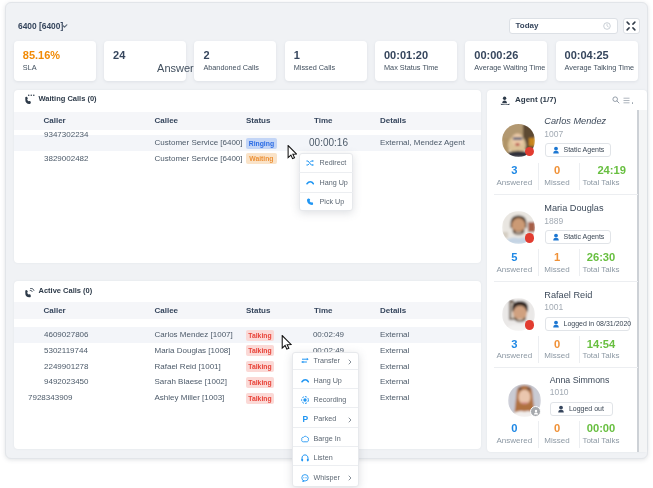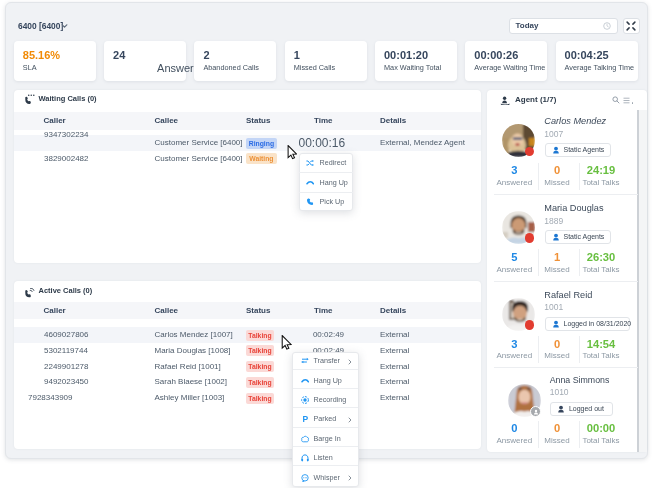--- a/index.html
+++ b/index.html
@@ -42,21 +42,21 @@
 <div class="t " style="left:113.1px;top:47.5px;font-size:11px;color:#36465d;font-weight:bold;">24</div>
 <div class="t " style="left:113.1px;top:60.5px;font-size:11px;color:#42505f;font-weight:normal;margin-left:44px;">Answered Calls</div>
 <div class="statbox" style="left:194.4px;"></div>
 <div class="t " style="left:203.39999999999998px;top:47.5px;font-size:11px;color:#36465d;font-weight:bold;">2</div>
 <div class="t " style="left:203.39999999999998px;top:60.5px;font-size:7.3px;color:#42505f;font-weight:normal;">Abandoned Calls</div>
 <div class="statbox" style="left:284.7px;"></div>
 <div class="t " style="left:293.7px;top:47.5px;font-size:11px;color:#36465d;font-weight:bold;">1</div>
 <div class="t " style="left:293.7px;top:60.5px;font-size:7.3px;color:#42505f;font-weight:normal;">Missed Calls</div>
 <div class="statbox" style="left:375.0px;"></div>
 <div class="t " style="left:384.0px;top:47.5px;font-size:11px;color:#36465d;font-weight:bold;">00:01:20</div>
-<div class="t " style="left:384.0px;top:60.5px;font-size:7.3px;color:#42505f;font-weight:normal;">Max Waiting Total</div>
+<div class="t " style="left:384.0px;top:60.5px;font-size:7.3px;color:#42505f;font-weight:normal;">Max Status Time</div>
 <div class="statbox" style="left:465.3px;"></div>
 <div class="t " style="left:474.3px;top:47.5px;font-size:11px;color:#36465d;font-weight:bold;">00:00:26</div>
 <div class="t " style="left:474.3px;top:60.5px;font-size:7.3px;color:#42505f;font-weight:normal;">Average Waiting Time</div>
 <div class="statbox" style="left:555.6px;"></div>
 <div class="t " style="left:564.6px;top:47.5px;font-size:11px;color:#36465d;font-weight:bold;">00:04:25</div>
 <div class="t " style="left:564.6px;top:60.5px;font-size:7.3px;color:#42505f;font-weight:normal;">Average Talking Time</div>
 <div class="panel" style="left:13.8px;top:90px;width:467.4px;height:173px;"></div>
 <svg style="position:absolute;left:23.5px;top:94px" width="11" height="11" viewBox="0 0 10 10" fill="none">
       <path d="M1.2 5.2 C1 7.5 3 9.3 5.2 9 C6 8.9 6.3 8.3 6.2 7.8 L6 6.9 C5.9 6.4 5.4 6.2 4.9 6.3 L4.2 6.5 C3.5 6.1 3.1 5.6 2.9 4.9 L3.3 4.3 C3.6 3.9 3.5 3.4 3.1 3.1 L2.4 2.6 C2 2.3 1.4 2.5 1.2 3 C1.1 3.4 1.2 4.4 1.2 5.2 Z" fill="#2e3b4a"></path>
       <circle cx="4.3" cy="1.2" r="0.7" fill="#2e3b4a"></circle>
@@ -67,21 +67,21 @@
 <div class="hdrband" style="left:13.8px;top:112px;width:467.4px;height:17.5px;"></div>
 <div class="t " style="left:43.5px;top:114.0px;font-size:8px;color:#36465d;font-weight:bold;">Caller</div>
 <div class="t " style="left:154.5px;top:114.0px;font-size:8px;color:#36465d;font-weight:bold;">Callee</div>
 <div class="t " style="left:246px;top:114.0px;font-size:8px;color:#36465d;font-weight:bold;">Status</div>
 <div class="t " style="left:314px;top:114.0px;font-size:8px;color:#36465d;font-weight:bold;">Time</div>
 <div class="t " style="left:380px;top:114.0px;font-size:8px;color:#36465d;font-weight:bold;">Details</div>
 <div class="rowhl" style="left:13.8px;top:135.1px;width:467.4px;height:15.8px;"></div>
 <div class="t " style="left:44.0px;top:128px;font-size:8px;color:#4c5a69;font-weight:normal;">9347302234</div>
 <div class="t " style="left:154.5px;top:136.0px;font-size:8px;color:#4c5a69;font-weight:normal;">Customer Service [6400]</div>
 <div class="badge" style="left:245.7px;top:137.5px;width:31.4px;background:#c3d5f6;color:#2a6be4;">Ringing</div>
-<div class="t " style="left:298.5px;top:136.0px;width:60px;font-size:12px;color:#4c5a69;font-weight:normal;">00:00:16</div>
+<div class="t " style="left:298.5px;top:136.0px;width:60px;text-align:center;font-size:10px;color:#4c5a69;font-weight:normal;">00:00:16</div>
 <div class="t " style="left:380px;top:136.0px;font-size:8px;color:#4c5a69;font-weight:normal;">External, Mendez Agent</div>
 <div class="t " style="left:44.0px;top:151.7px;font-size:8px;color:#4c5a69;font-weight:normal;">3829002482</div>
 <div class="t " style="left:154.5px;top:151.7px;font-size:8px;color:#4c5a69;font-weight:normal;">Customer Service [6400]</div>
 <div class="badge" style="left:245.7px;top:153.2px;width:31.4px;background:#fae3c8;color:#ec9137;">Waiting</div>
 <div class="panel" style="left:13.8px;top:281px;width:467.4px;height:167.5px;"></div>
 <svg style="position:absolute;left:24px;top:287px" width="11" height="11" viewBox="0 0 10 10" fill="none">
       <path d="M1.2 5.6 C1 7.9 3 9.6 5.2 9.3 C6 9.2 6.3 8.6 6.2 8.1 L6 7.2 C5.9 6.7 5.4 6.5 4.9 6.6 L4.2 6.8 C3.5 6.4 3.1 5.9 2.9 5.2 L3.3 4.6 C3.6 4.2 3.5 3.7 3.1 3.4 L2.4 2.9 C2 2.6 1.4 2.8 1.2 3.3 C1.1 3.7 1.2 4.8 1.2 5.6 Z" fill="#2e3b4a"></path>
       <path d="M6 1.4 C7.2 1.1 8.6 1.7 9 3" stroke="#2e3b4a" stroke-width="0.9" stroke-linecap="round"></path>
       <path d="M5.6 3.2 C6.3 3 7.1 3.3 7.4 4" stroke="#2e3b4a" stroke-width="0.9" stroke-linecap="round"></path>
     </svg>
@@ -159,21 +159,21 @@
     </svg>
 <div style="position:absolute;left:524.5px;top:146.5px;width:9.6px;height:9.6px;border-radius:50%;background:#e23c30;"></div>
 <div class="abadge" style="left:544.5px;top:143.2px;width:66px;"></div>
 <svg style="position:absolute;left:551.5px;top:146.2px" width="8" height="8" viewBox="0 0 8 8" fill="none">
       <circle cx="4" cy="2.6" r="1.9" fill="#1c77d2"></circle>
       <path d="M1.2 7.6 C1.2 5.4 2.5 4.7 4 4.7 C5.5 4.7 6.8 5.4 6.8 7.6 Z" fill="#1c77d2"></path>
     </svg>
 <div class="t " style="left:563.5px;top:143.3px;font-size:7px;color:#3a4654;font-weight:normal;">Static Agents</div>
 <div class="t " style="left:494.3px;top:163.0px;width:40px;text-align:center;font-size:11.2px;color:#1e88e5;font-weight:bold;">3</div>
 <div class="t " style="left:537.0px;top:163.0px;width:40px;text-align:center;font-size:11.2px;color:#f09137;font-weight:bold;">0</div>
-<div class="t " style="left:576.0px;top:163.0px;width:50px;text-align:center;font-size:11.2px;color:#68bf40;font-weight:bold;">24:19</div>
+<div class="t " style="left:576.0px;top:163.0px;width:50px;text-align:right;font-size:11.2px;color:#68bf40;font-weight:bold;">24:19</div>
 <div class="t " style="left:489.3px;top:175.8px;width:50px;text-align:center;font-size:8px;color:#8d99a4;font-weight:normal;">Answered</div>
 <div class="t " style="left:537.0px;top:175.8px;width:40px;text-align:center;font-size:8px;color:#8d99a4;font-weight:normal;">Missed</div>
 <div class="t " style="left:576.0px;top:175.8px;width:50px;text-align:center;font-size:8px;color:#8d99a4;font-weight:normal;">Total Talks</div>
 <div class="vsep" style="left:537.9px;top:162.5px;height:27px;"></div>
 <div class="vsep" style="left:578.6px;top:162.5px;height:27px;"></div>
 <div class="sep" style="left:494px;top:193.8px;width:144px;"></div>
 <div class="t " style="left:544.3px;top:201.1px;font-size:9.2px;color:#3d4a5a;font-weight:normal;">Maria Douglas</div>
 <div class="t " style="left:544.3px;top:213.6px;font-size:8.5px;color:#a3abb4;font-weight:normal;">1889</div>
 <svg style="position:absolute;left:501.5px;top:210.8px" width="33" height="33" viewBox="0 0 33 33">
       <defs>

